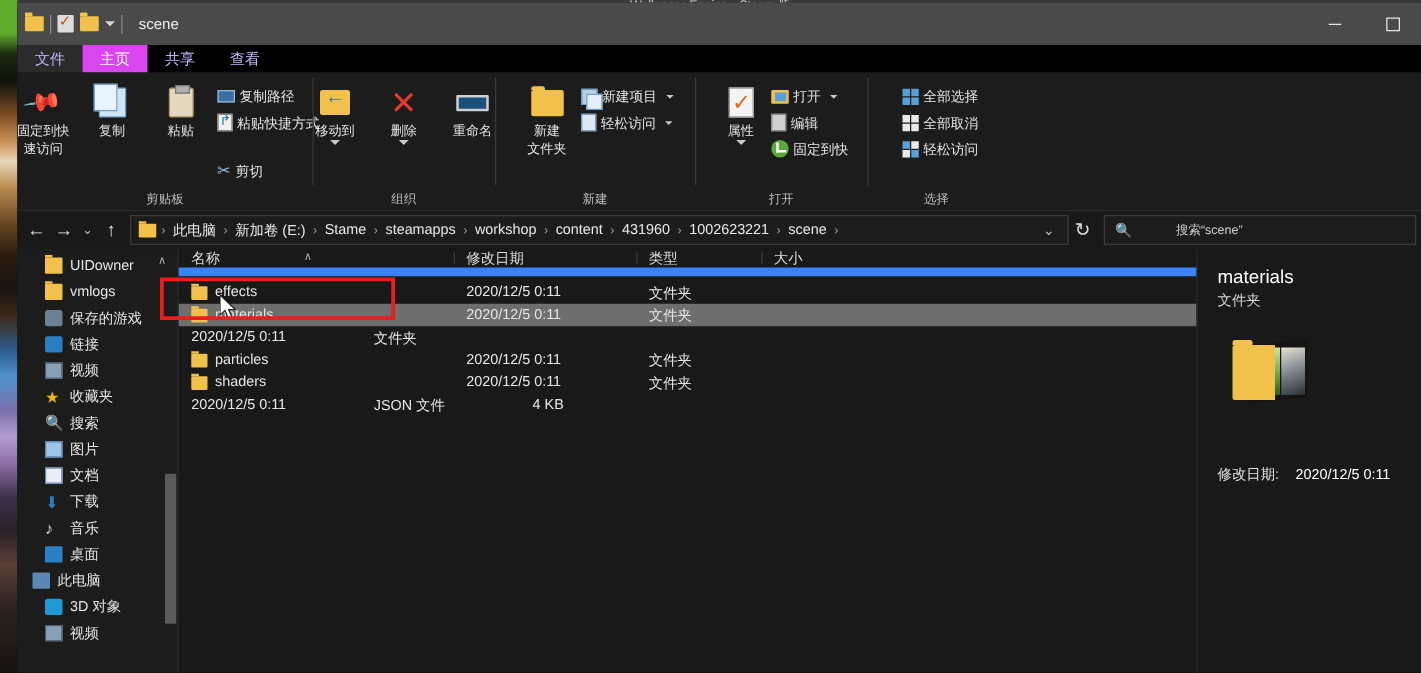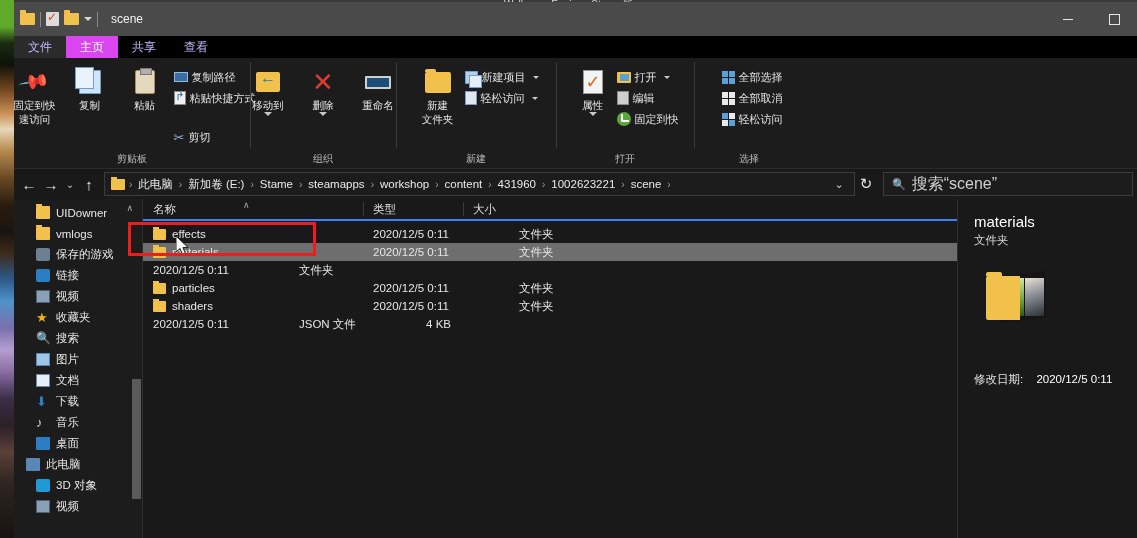--- a/index.html
+++ b/index.html
@@ -184,21 +184,21 @@
   .crumbs{ display:flex; align-items:center; flex:1; overflow:hidden; }
   .crumb{ font-size:11.5px; color:#e9e9e9; white-space:nowrap; padding:0 2px; }
   .sepchev{ font-size:10px; color:#9a9a9a; padding:0 4px; }
   .addr-right{ display:flex; align-items:center; gap:2px; }
   .addr-right span{ color:#cfcfcf; font-size:11px; width:18px; text-align:center; }
   .searchbox{
     width:250px; height:24px; background:#1c1c1c; border:1px solid #3c3c3c;
     display:flex; align-items:center; gap:6px; padding:0 8px; margin-left:6px; flex:none;
   }
   .searchbox .mag{ font-size:11px; color:#bdbdbd; }
-  .searchbox .ph{ font-size:16px; color:#cfcfcf; }
+  .searchbox .ph{ font-size:10px; color:#cfcfcf;margin-left:29px; }
 
   
   .content{ flex:1; display:flex; min-height:0; }
 
   
   .navpane{
     width:129px; background:#1c1c1c; position:relative; flex:none;
     overflow:hidden;
   }
   .navlist{ padding-top:3px; }
@@ -235,21 +235,21 @@
     position:absolute; right:2px; top:180px; width:9px; height:120px;
     background:#5a5a5a; border-radius:1px;
   }
   .nav-divider{
     position:absolute; right:0; top:0; bottom:0; width:1px; background:#2e2e2e;
   }
 
   
   .filepane{ flex:1; background:#191919; display:flex; flex-direction:column; min-width:0; position:relative; }
   .colhead{
-    height:22px; display:flex; align-items:center; border-bottom:2px solid #3b82f6; flex:none;
+    height:22px; display:flex; align-items:center; border-bottom:7px solid #3b82f6; flex:none;
     position:relative;
   }
   .col{
     font-size:11.5px; color:#dedede; padding-left:10px; position:relative;
     height:100%; display:flex; align-items:center;
   }
   .col + .col::before{ content:"";position:absolute;left:0;top:3px;bottom:3px;width:1px;background:#3a3a3a; }
   .col-name{ width:220px; }
   .col-date{ width:146px; }
   .col-type{ width:100px; }
@@ -621,20 +621,21 @@
       <div class="nav-scroll"></div>
       <div class="nav-divider"></div>
     </div>
 
     <div class="filepane">
       <div class="colhead">
         <div class="col col-name">
             <span>名称</span>
             <span class="sortmark">∧</span>
           </div>
+        <div class="col col-date">修改日期</div>
         <div class="col col-type">类型</div>
         <div class="col col-size">大小</div>
       </div>
 
       <div class="rows">
         <div class="row">
           <div class="cell c-name">
               <span class="f-ico"></span>
               <span>effects</span>
             </div>

